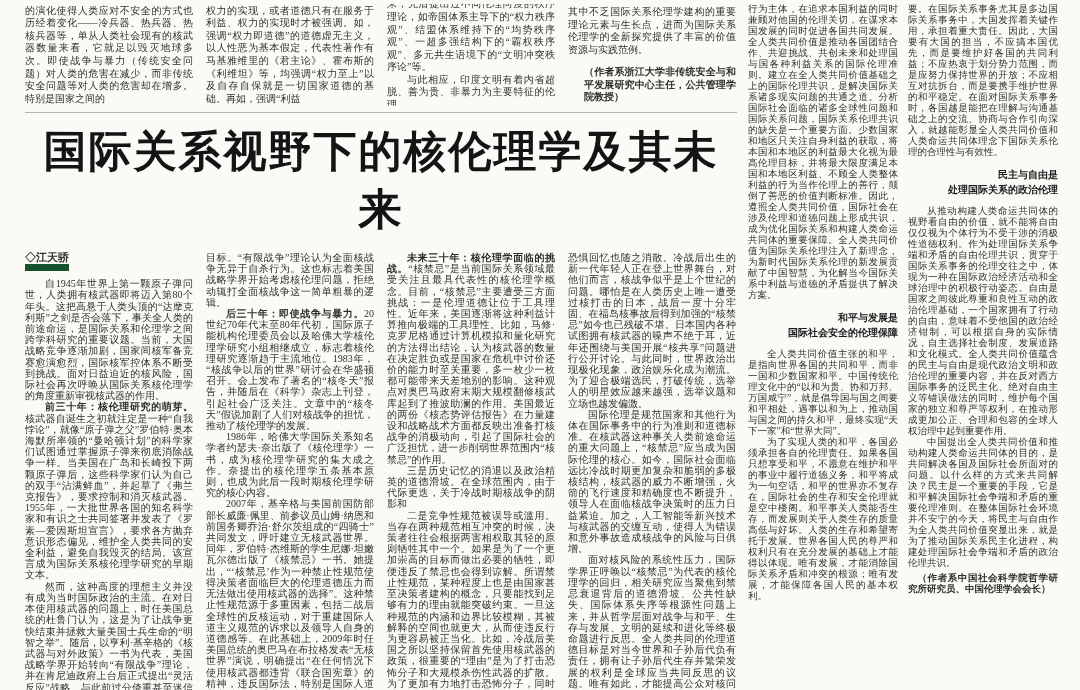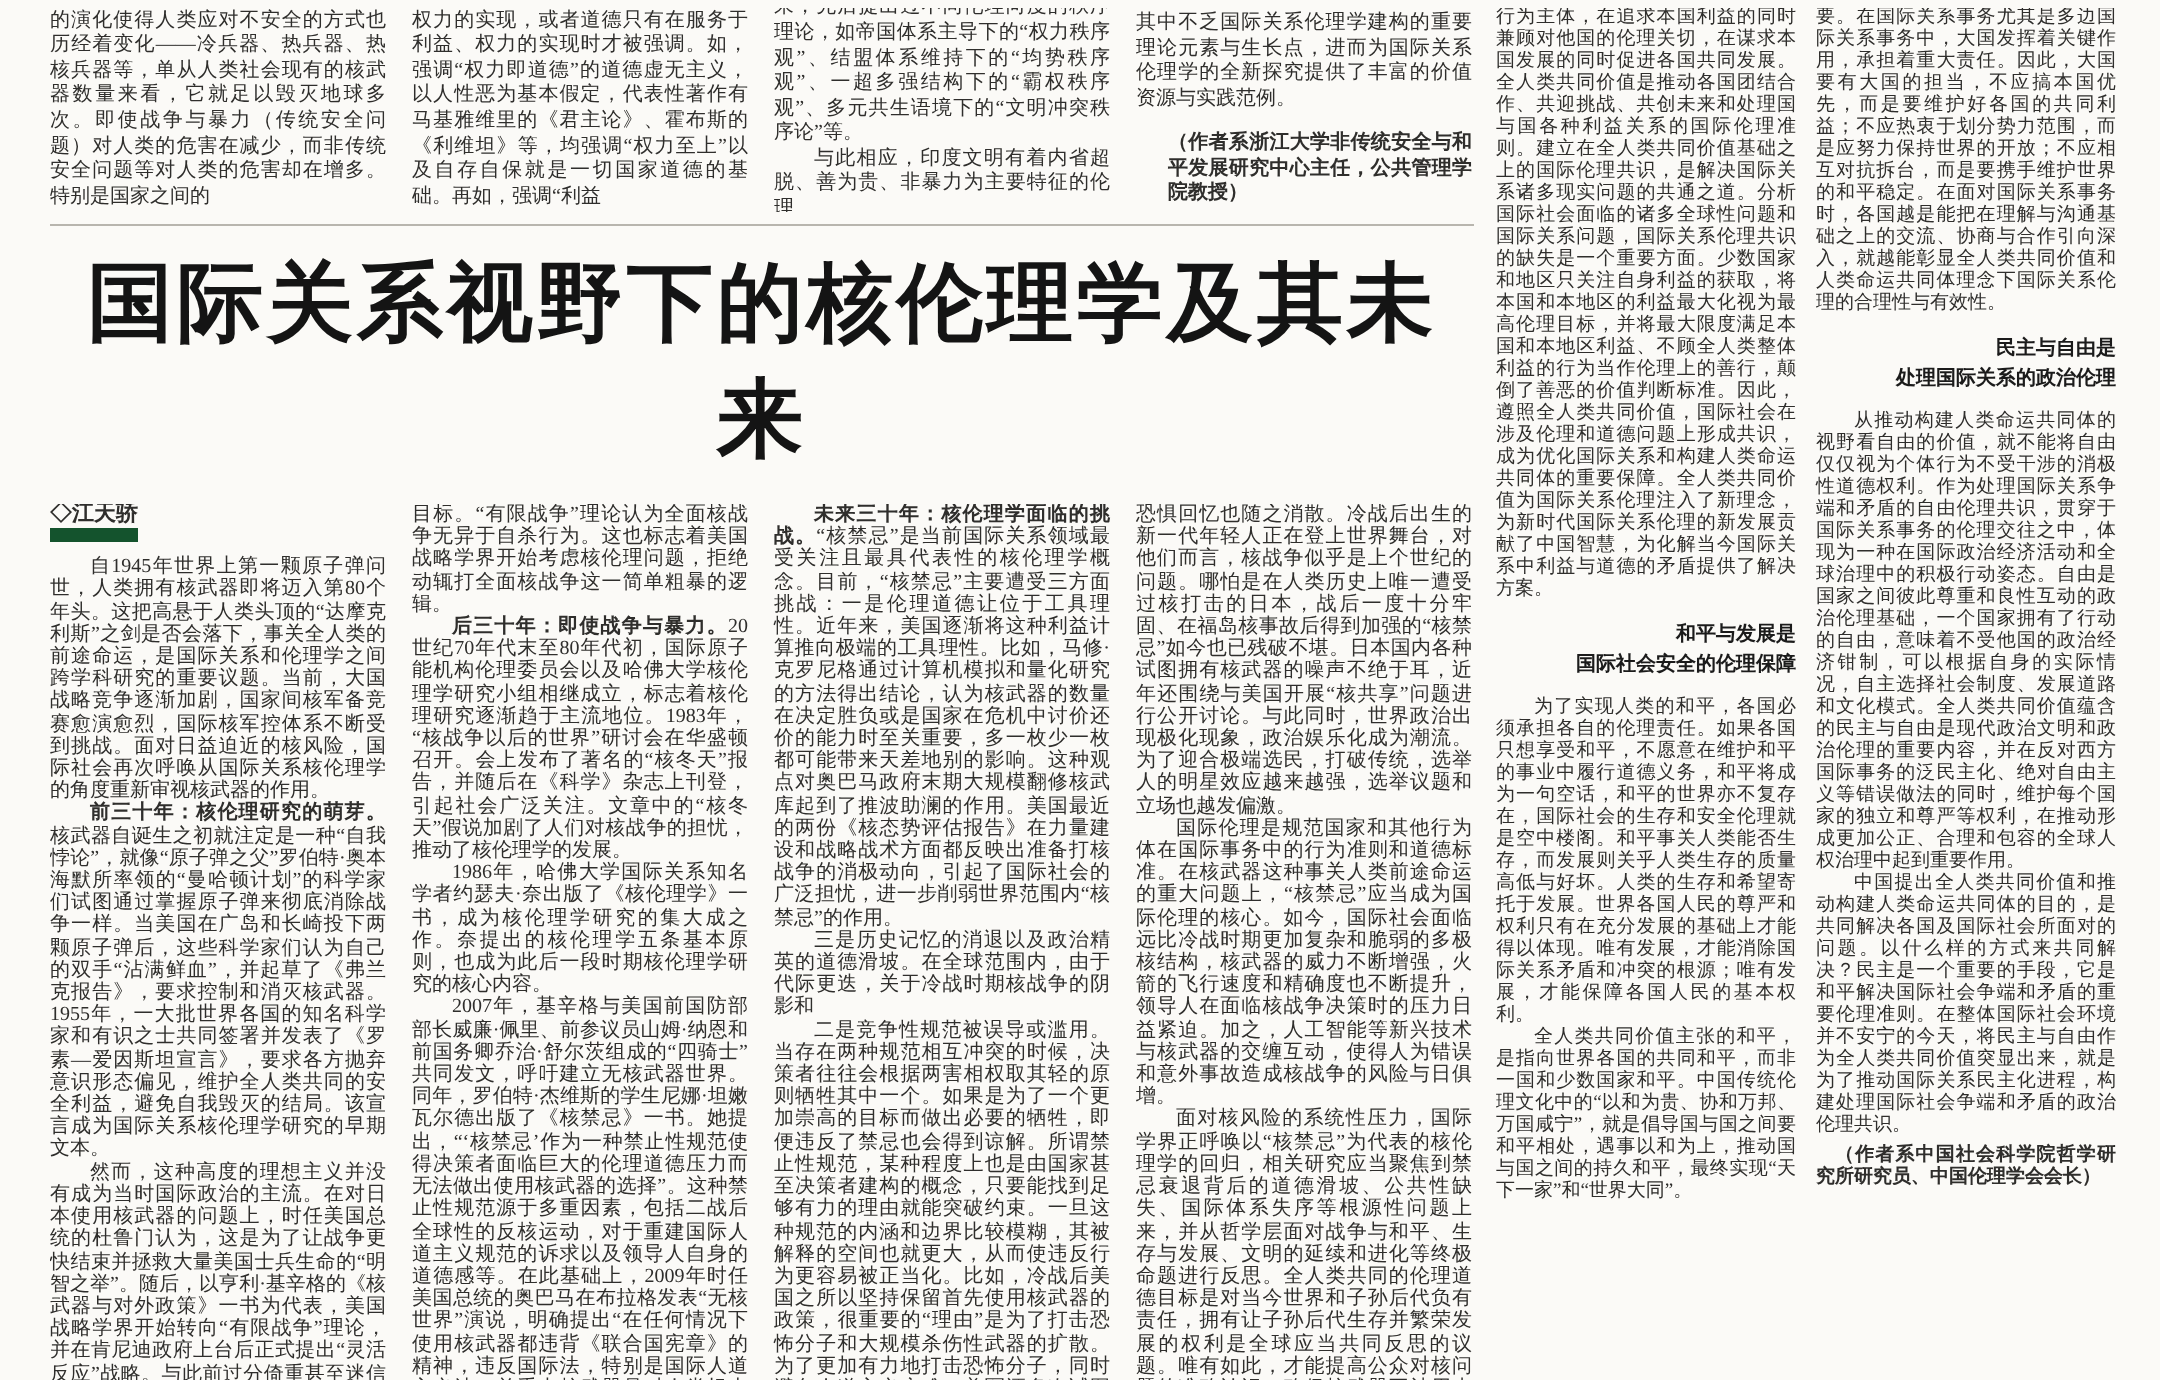--- a/index.html
+++ b/index.html
@@ -117,22 +117,22 @@
   </div>
 
   <div class="right-block">
 
     <div class="r-col">
       <p class="para noindent">行为主体，在追求本国利益的同时兼顾对他国的伦理关切，在谋求本国发展的同时促进各国共同发展。全人类共同价值是推动各国团结合作、共迎挑战、共创未来和处理国与国各种利益关系的国际伦理准则。建立在全人类共同价值基础之上的国际伦理共识，是解决国际关系诸多现实问题的共通之道。分析国际社会面临的诸多全球性问题和国际关系问题，国际关系伦理共识的缺失是一个重要方面。少数国家和地区只关注自身利益的获取，将本国和本地区的利益最大化视为最高伦理目标，并将最大限度满足本国和本地区利益、不顾全人类整体利益的行为当作伦理上的善行，颠倒了善恶的价值判断标准。因此，遵照全人类共同价值，国际社会在涉及伦理和道德问题上形成共识，成为优化国际关系和构建人类命运共同体的重要保障。全人类共同价值为国际关系伦理注入了新理念，为新时代国际关系伦理的新发展贡献了中国智慧，为化解当今国际关系中利益与道德的矛盾提供了解决方案。</p>
       <div class="subhead">
         <div>和平与发展是</div>
         <div>国际社会安全的伦理保障</div>
       </div>
+      <p class="para">全人类共同价值主张的和平，是指向世界各国的共同和平，而非一国和少数国家和平。中国传统伦理文化中的“以和为贵、协和万邦、万国咸宁”，就是倡导国与国之间要和平相处，遇事以和为上，推动国与国之间的持久和平，最终实现“天下一家”和“世界大同”。</p>
       <p class="para">为了实现人类的和平，各国必须承担各自的伦理责任。如果各国只想享受和平，不愿意在维护和平的事业中履行道德义务，和平将成为一句空话，和平的世界亦不复存在，国际社会的生存和安全伦理就是空中楼阁。和平事关人类能否生存，而发展则关乎人类生存的质量高低与好坏。人类的生存和希望寄托于发展。世界各国人民的尊严和权利只有在充分发展的基础上才能得以体现。唯有发展，才能消除国际关系矛盾和冲突的根源；唯有发展，才能保障各国人民的基本权利。</p>
-      <p class="para">全人类共同价值主张的和平，是指向世界各国的共同和平，而非一国和少数国家和平。中国传统伦理文化中的“以和为贵、协和万邦、万国咸宁”，就是倡导国与国之间要和平相处，遇事以和为上，推动国与国之间的持久和平，最终实现“天下一家”和“世界大同”。</p>
     </div>
 
     <div class="r-col">
       <p class="para noindent">要。在国际关系事务尤其是多边国际关系事务中，大国发挥着关键作用，承担着重大责任。因此，大国要有大国的担当，不应搞本国优先，而是要维护好各国的共同利益；不应热衷于划分势力范围，而是应努力保持世界的开放；不应相互对抗拆台，而是要携手维护世界的和平稳定。在面对国际关系事务时，各国越是能把在理解与沟通基础之上的交流、协商与合作引向深入，就越能彰显全人类共同价值和人类命运共同体理念下国际关系伦理的合理性与有效性。</p>
       <div class="subhead">
         <div>民主与自由是</div>
         <div>处理国际关系的政治伦理</div>
       </div>
       <p class="para">从推动构建人类命运共同体的视野看自由的价值，就不能将自由仅仅视为个体行为不受干涉的消极性道德权利。作为处理国际关系争端和矛盾的自由伦理共识，贯穿于国际关系事务的伦理交往之中，体现为一种在国际政治经济活动和全球治理中的积极行动姿态。自由是国家之间彼此尊重和良性互动的政治伦理基础，一个国家拥有了行动的自由，意味着不受他国的政治经济钳制，可以根据自身的实际情况，自主选择社会制度、发展道路和文化模式。全人类共同价值蕴含的民主与自由是现代政治文明和政治伦理的重要内容，并在反对西方国际事务的泛民主化、绝对自由主义等错误做法的同时，维护每个国家的独立和尊严等权利，在推动形成更加公正、合理和包容的全球人权治理中起到重要作用。</p>
       <p class="para">中国提出全人类共同价值和推动构建人类命运共同体的目的，是共同解决各国及国际社会所面对的问题。以什么样的方式来共同解决？民主是一个重要的手段，它是和平解决国际社会争端和矛盾的重要伦理准则。在整体国际社会环境并不安宁的今天，将民主与自由作为全人类共同价值突显出来，就是为了推动国际关系民主化进程，构建处理国际社会争端和矛盾的政治伦理共识。</p>

